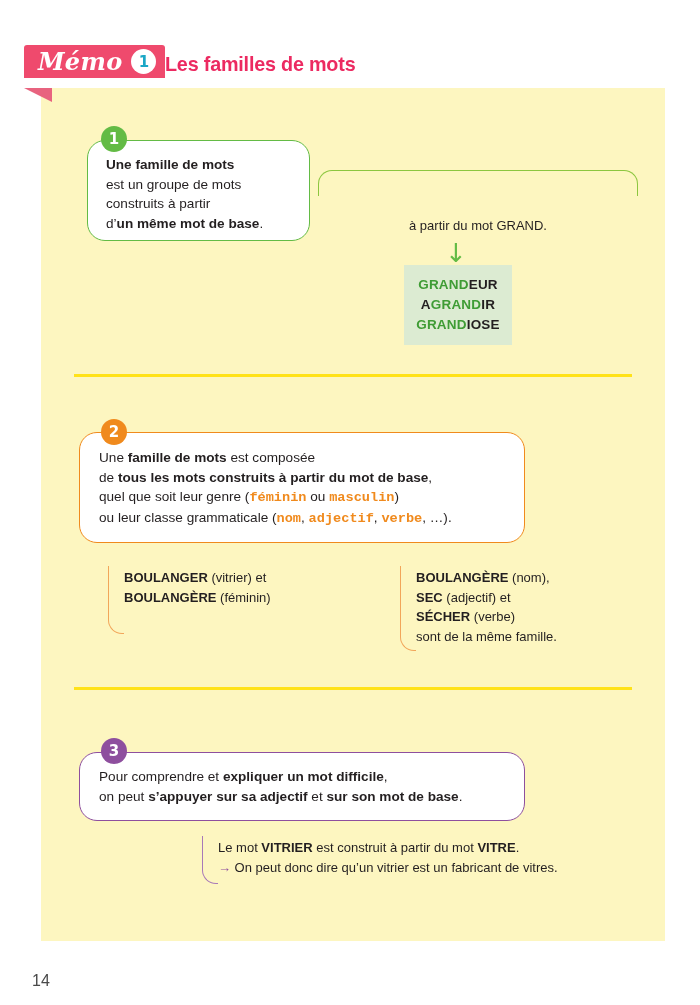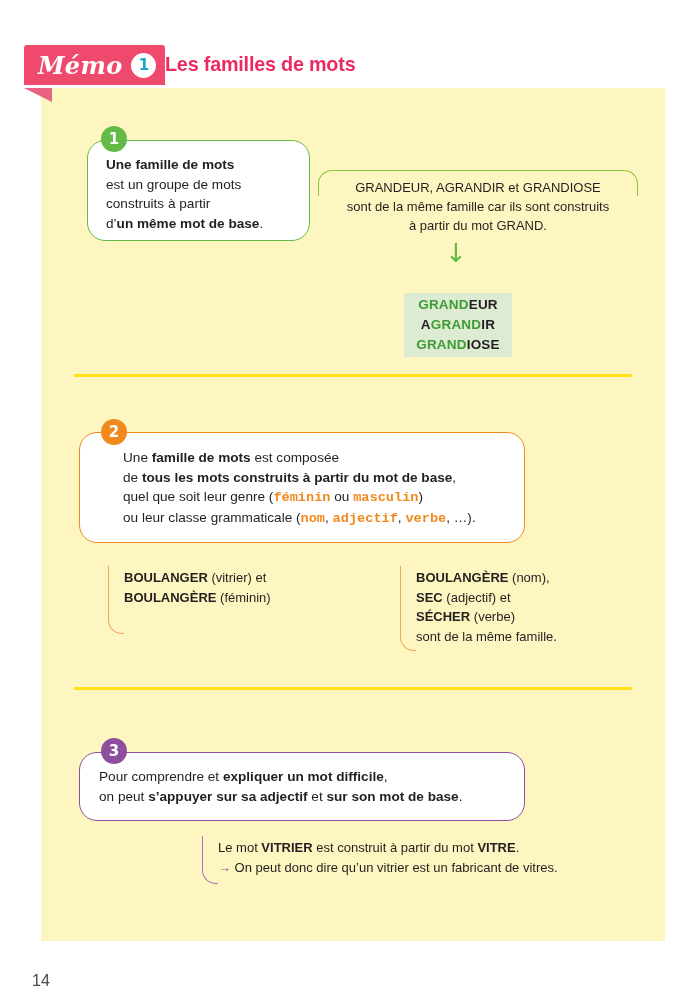--- a/index.html
+++ b/index.html
@@ -17,21 +17,21 @@
     position:absolute;
     left:41px; top:88px;
     width:624px; height:853px;
     background:#fdf6c0;
   }
 
   
   #memo-tab{
     position:absolute;
     left:24px; top:45px;
-    width:141px; height:40px;
+    width:141px; height:33px;
     background:#ef4a6d;
     border-radius:3px 3px 0 0;
     display:flex; align-items:center;
     box-sizing:border-box;
     padding-left:14px;
     z-index:5;
   }
   #memo-tab-fold{
     position:absolute;
     left:24px; top:88px;
@@ -131,45 +131,44 @@
     position:absolute;
     left:445px; top:240px;
     font-size:26px;
     color:#63bb45;
     line-height:1;
     font-family:"DejaVu Sans",sans-serif;
   }
   #green-example{
     position:absolute;
     left:404px; top:265px;
-    width:108px; height:64px;
+    width:108px; height:80px;
     background:#dcebd2;
     display:flex;flex-direction:column;
     align-items:center;justify-content:center;
     font-size:13.5px;
     line-height:20px;
     color:#231f20;
     letter-spacing:.2px;
-    margin-top:28px;
   }
   .g-hl{color:#3f9c35;font-weight:bold;}
   .g-rest{color:#231f20;font-weight:bold;}
 
   
   .divider{
     position:absolute;
     left:74px; width:558px; height:3px;
     background:#ffe219;
   }
   #divider1{ top:374px; }
   #divider2{ top:687px; }
 
   
   #box2{ left:79px; top:432px; width:446px; height:111px; }
-  #box2 .rule-text{ padding:15px 0 0 19px;margin-left:24px; }
+  #box2 .rule-text{ padding:15px 0 0 19px; }
   #badge2{ left:101px; top:419px; }
 
   .ex-bracket-v{
     position:absolute;
     border-left:1.4px solid #f2a65a;
     border-bottom:1.4px solid #f2a65a;
     border-radius:0 0 0 14px;
     border-top:none;border-right:none;
     box-sizing:border-box;
   }
@@ -223,22 +222,22 @@
   <div class="rule-text">
     <b>Une famille de mots</b><br>
     <span>est un groupe de mots</span><br>
     <span>construits à partir</span><br>
     <span>d’</span><b>un même mot de base</b><span>.</span>
   </div>
 </div>
 
 <div id="ex1-bracket"></div>
 <div id="ex1-text">
-  <span>GRANDEUR, AGRANDIR et GRANDIOSE</span><br>
-  <span>sont de la même famille car ils sont construits</span><br>
+  <br>
+  <br>
   <span>à partir du mot GRAND.</span>
 </div>
 <div id="ex1-arrow">↓</div>
 
 <div id="green-example">
   <div><span class="g-hl">GRAND</span><span class="g-rest">EUR</span></div>
   <div><span class="g-rest">A</span><span class="g-hl">GRAND</span><span class="g-rest">IR</span></div>
   <div><span class="g-hl">GRAND</span><span class="g-rest">IOSE</span></div>
 </div>
 

